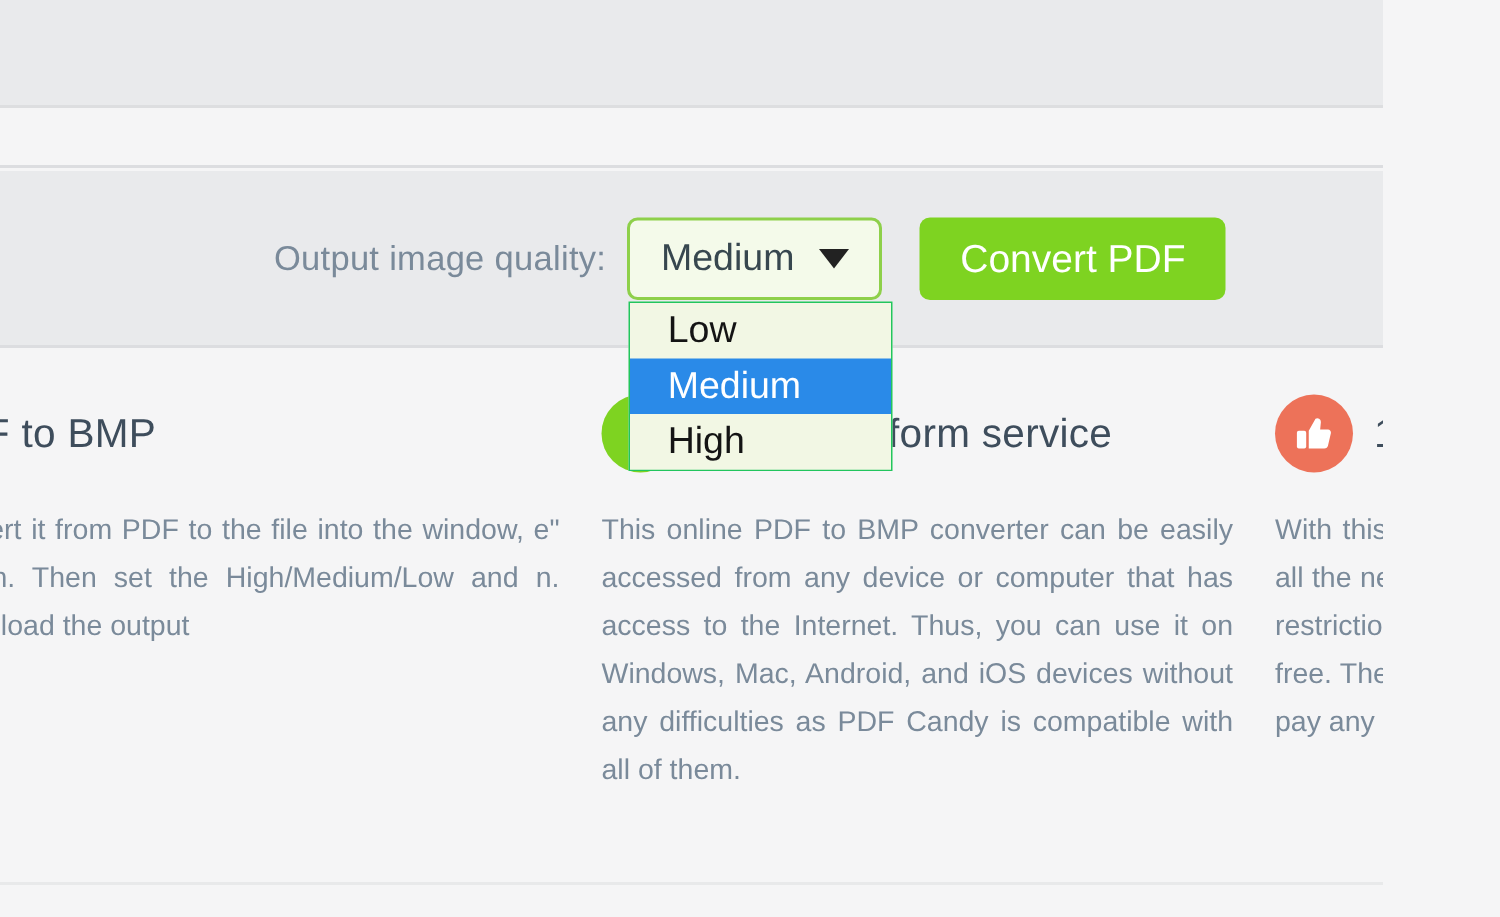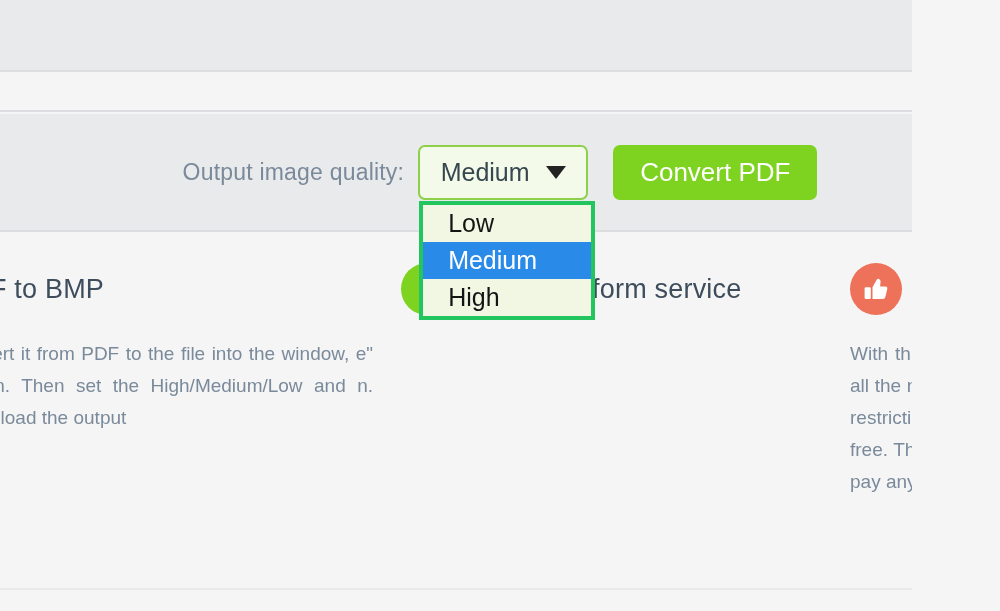--- a/index.html
+++ b/index.html
@@ -12,20 +12,21 @@
     overflow: hidden;
     background: #f5f5f6;
     font-family: "Liberation Sans", sans-serif;
     -webkit-font-smoothing: antialiased;
   }
   .page {
     position: relative;
     width: 912px;
     height: 611px;
     overflow: hidden;
+    padding-left: 10px;
   }
 
   
   .band-top {
     position: absolute;
     left: 0; top: 0;
     width: 1000px;
     height: 72px;
     background: #e9eaec;
     border-bottom: 2px solid #dddee0;
@@ -99,21 +100,21 @@
     border-top: 13px solid #222;
   }
 
   
   .dropdown {
     position: absolute;
     left: 1px;
     top: 56px;
     width: 176px;
     background: #f2f7e4;
-    border: 4px solid #22c55e;
+    border: 1px solid #22c55e;
     box-sizing: border-box;
     z-index: 40;
   }
   .dd-option {
     height: 37px;
     display: flex;
     align-items: center;
     padding-left: 25px;
     font-size: 25px;
     color: #141414;
@@ -254,20 +255,21 @@
       <div class="col">
         <div class="col-head">
           <span class="badge green">
             <svg width="26" height="28" viewBox="0 0 26 28" aria-hidden="true">
               <path d="M7 13 V9 a6 6 0 0 1 12 0 v4" fill="none" stroke="#ffffff" stroke-width="3.4"></path>
               <rect x="6" y="12.5" width="14" height="11.5" rx="1.6" fill="#ffffff"></rect>
             </svg>
           </span>
           <span class="col-title">Cross-platform service</span>
         </div>
+        <div class="col-body">This online PDF to BMP converter can be easily accessed from any device or computer that has access to the Internet. Thus, you can use it on Windows, Mac, Android, and iOS devices without any difficulties as PDF Candy is compatible with all of them.</div>
       </div>
 
       <div class="col">
         <div class="col-head">
           <span class="badge coral">
             <svg width="28" height="28" viewBox="0 0 28 28" aria-hidden="true">
               <path d="M10.5 12.2 L15 4.2 a2.4 2.4 0 0 1 3.6 2.1 l-0.5 5.1 h5.2 a2 2 0 0 1 1.95 2.5 l-1.9 8.1 a2.6 2.6 0 0 1 -2.5 2 H10.5 z" fill="#ffffff"></path>
               <rect x="2.6" y="12.2" width="6.2" height="11.8" rx="1.3" fill="#ffffff"></rect>
             </svg>
           </span>

